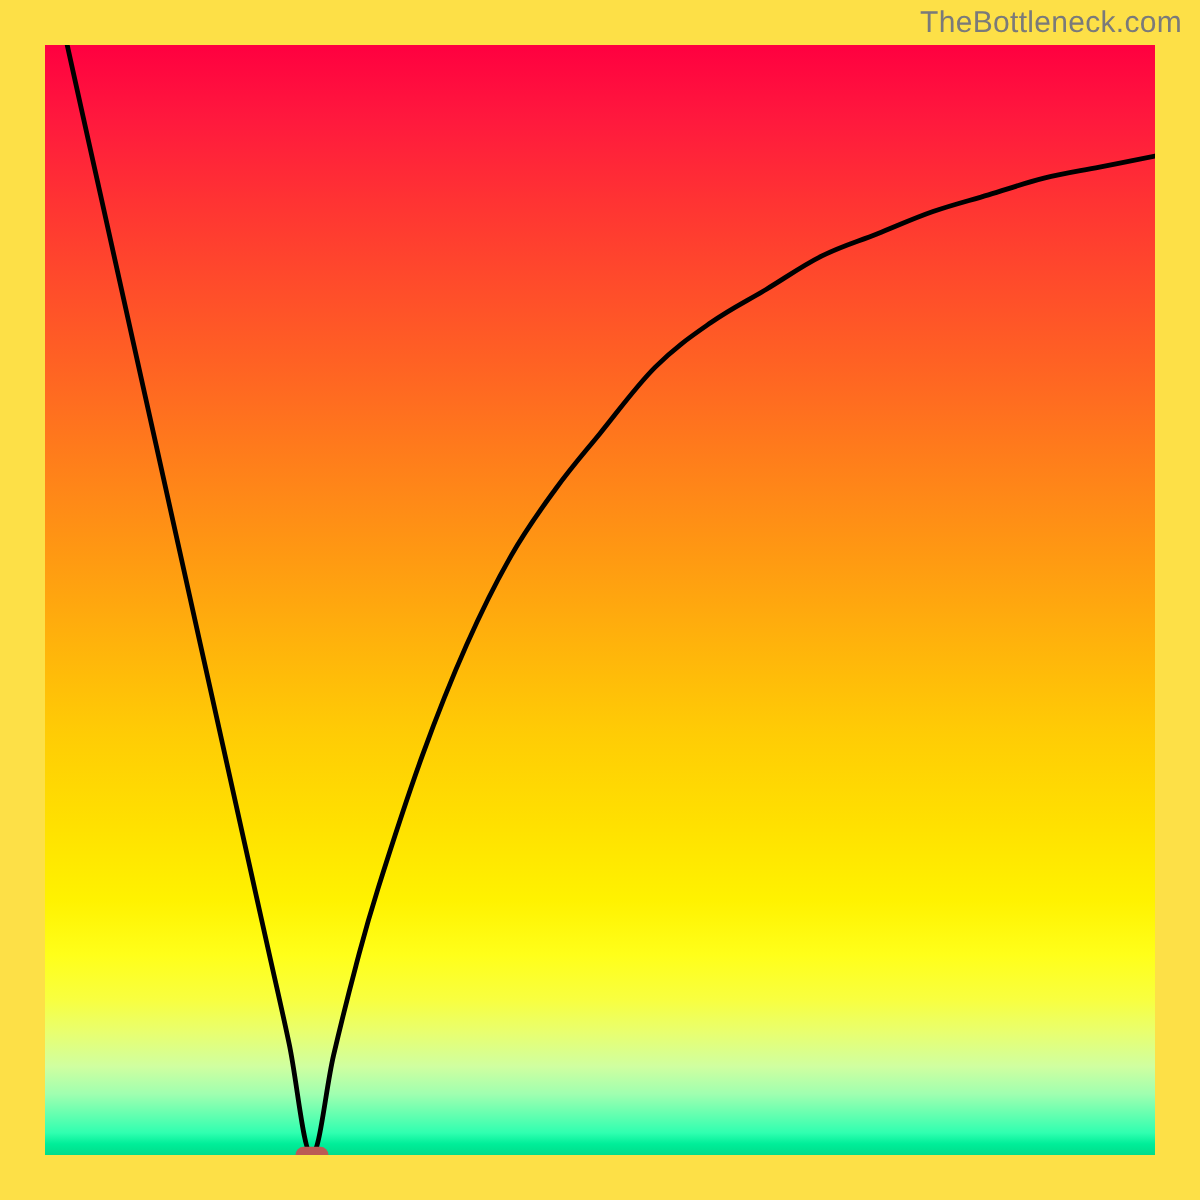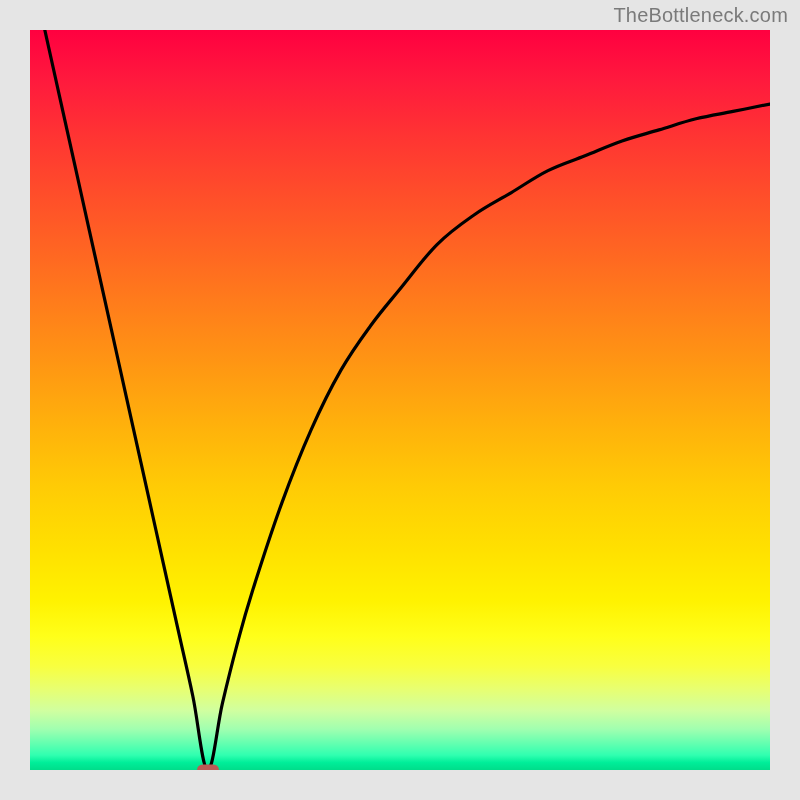--- a/index.html
+++ b/index.html
@@ -10,21 +10,21 @@
     background: #000;
     overflow: hidden;
     font-family: Arial, Helvetica, sans-serif;
   }
   .frame {
     position: absolute;
     top: 0;
     left: 0;
     width: 800px;
     height: 800px;
-    background: #e5e5e5;
+    background: #fde047;
   }
   .plot-area {
     position: absolute;
     top: 30px;
     left: 30px;
     width: 740px;
     height: 740px;
     overflow: hidden;
   }
   .gradient {

